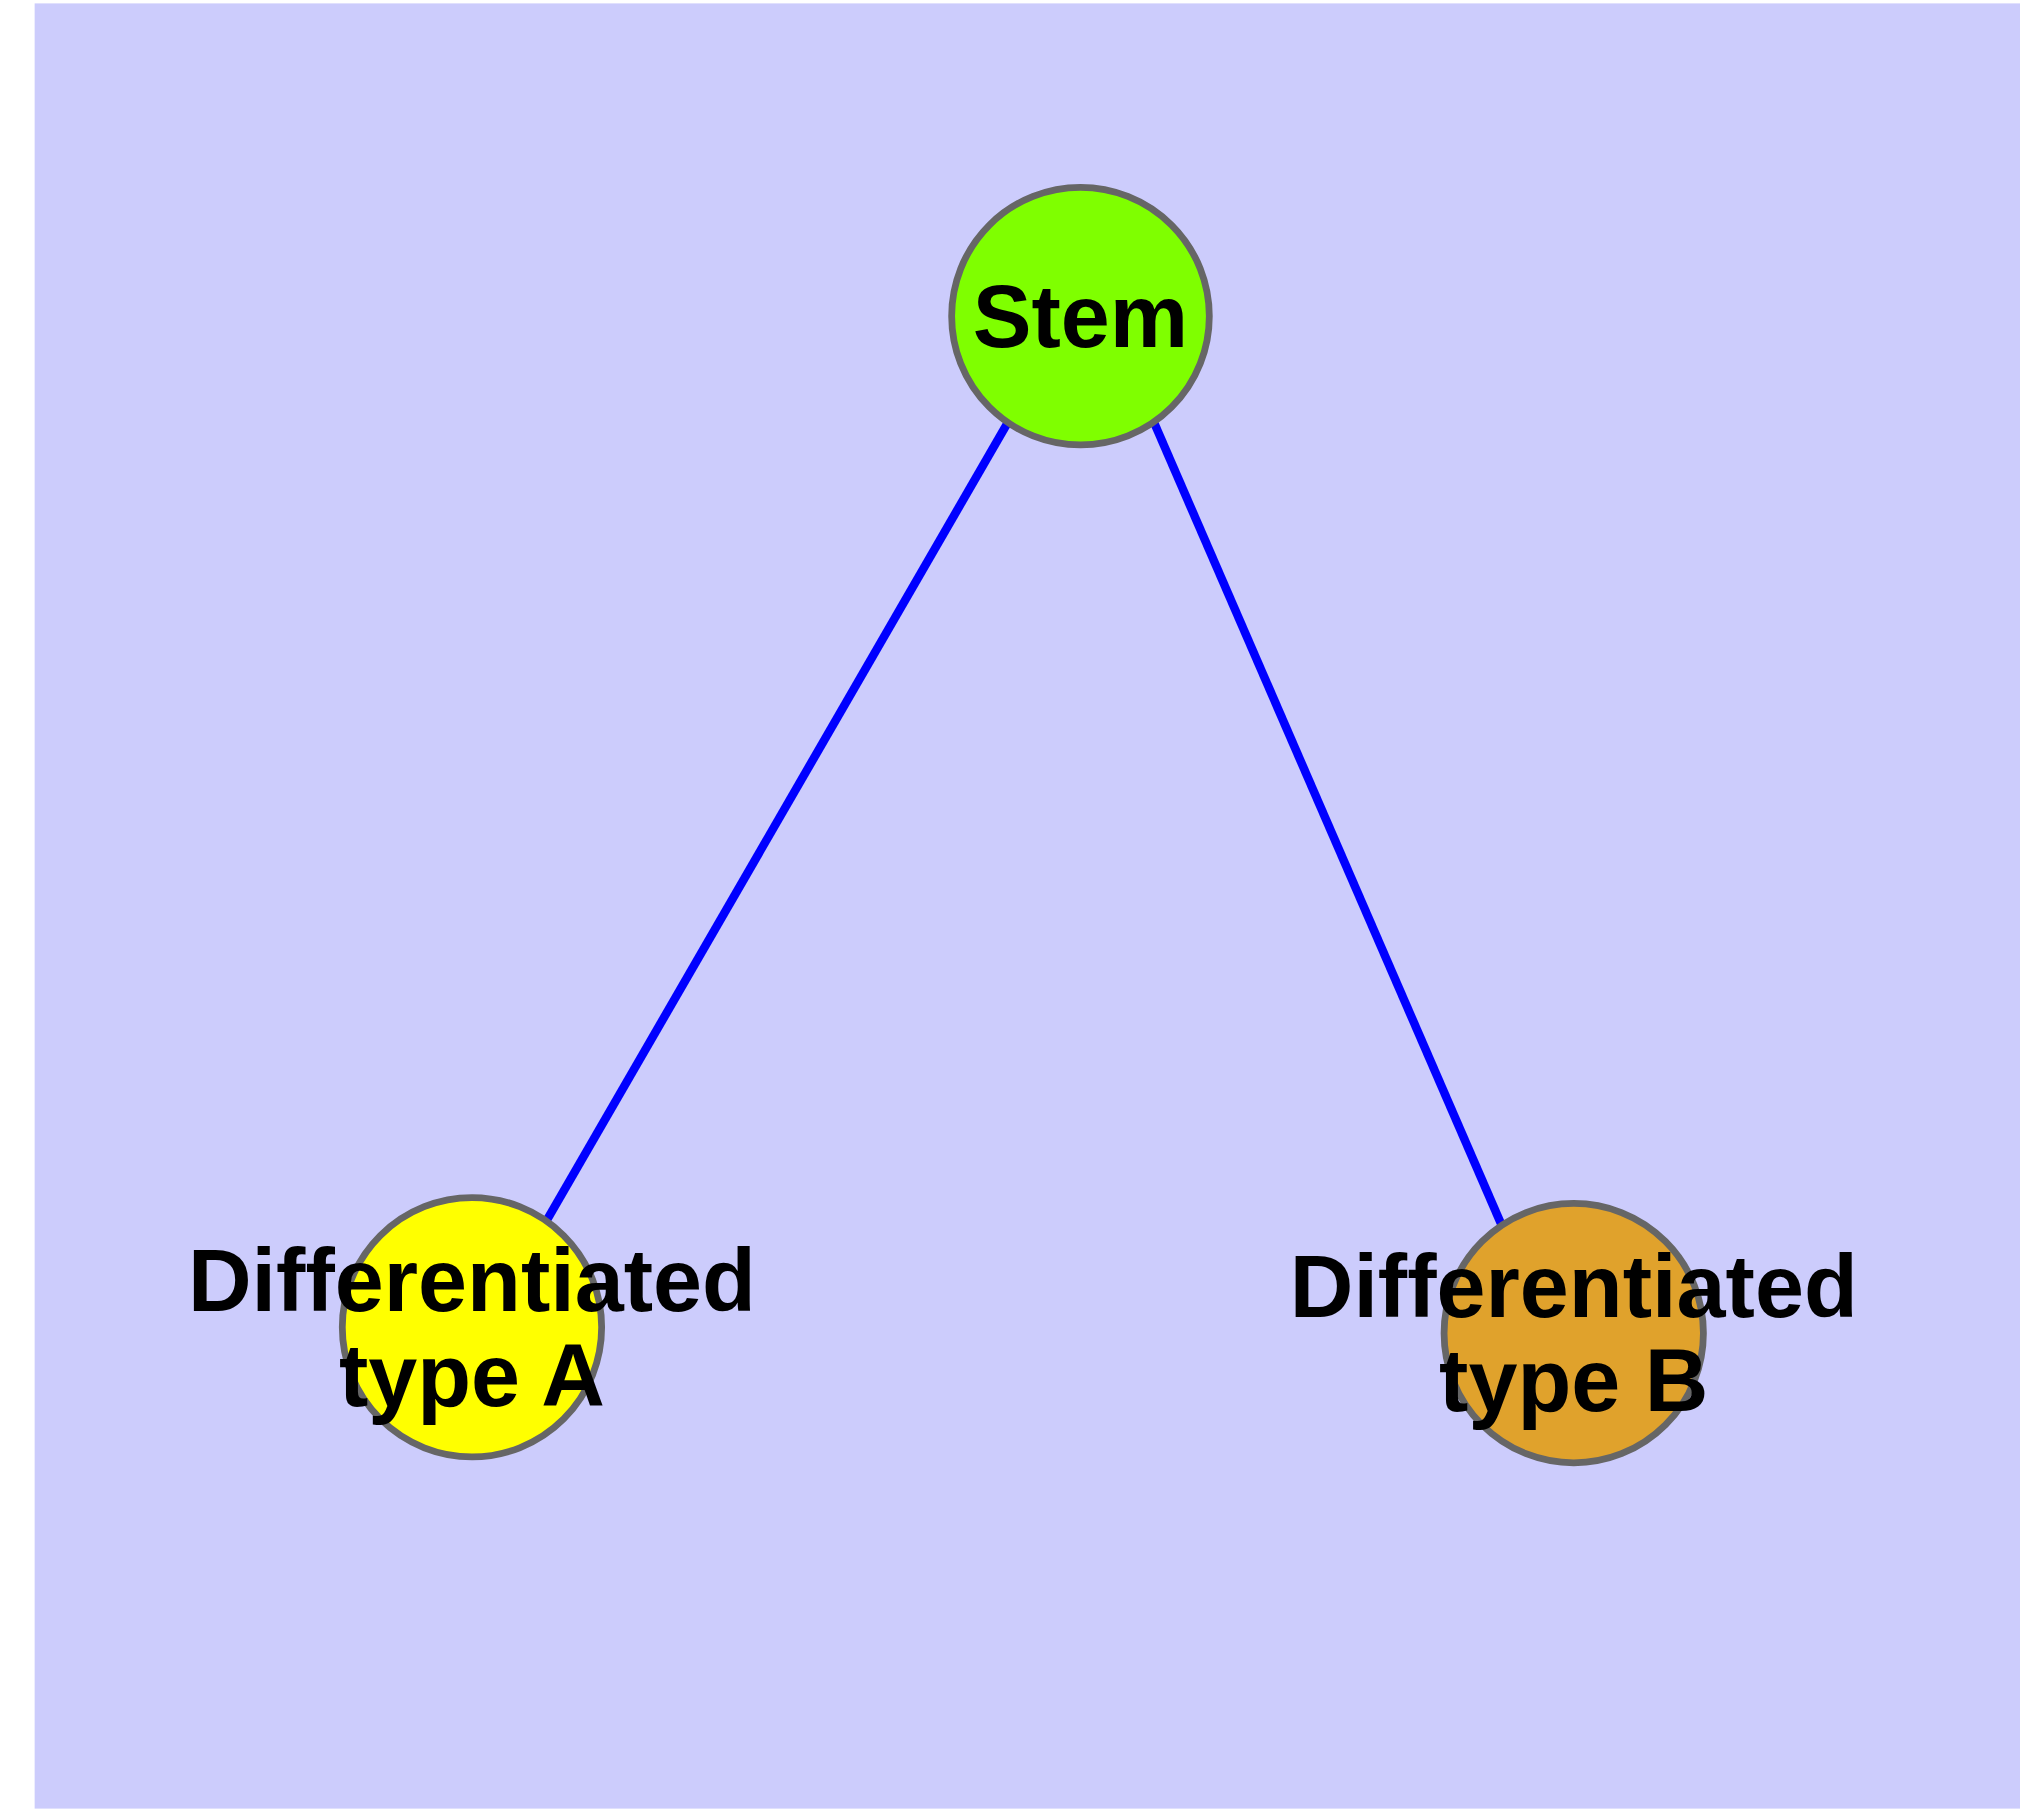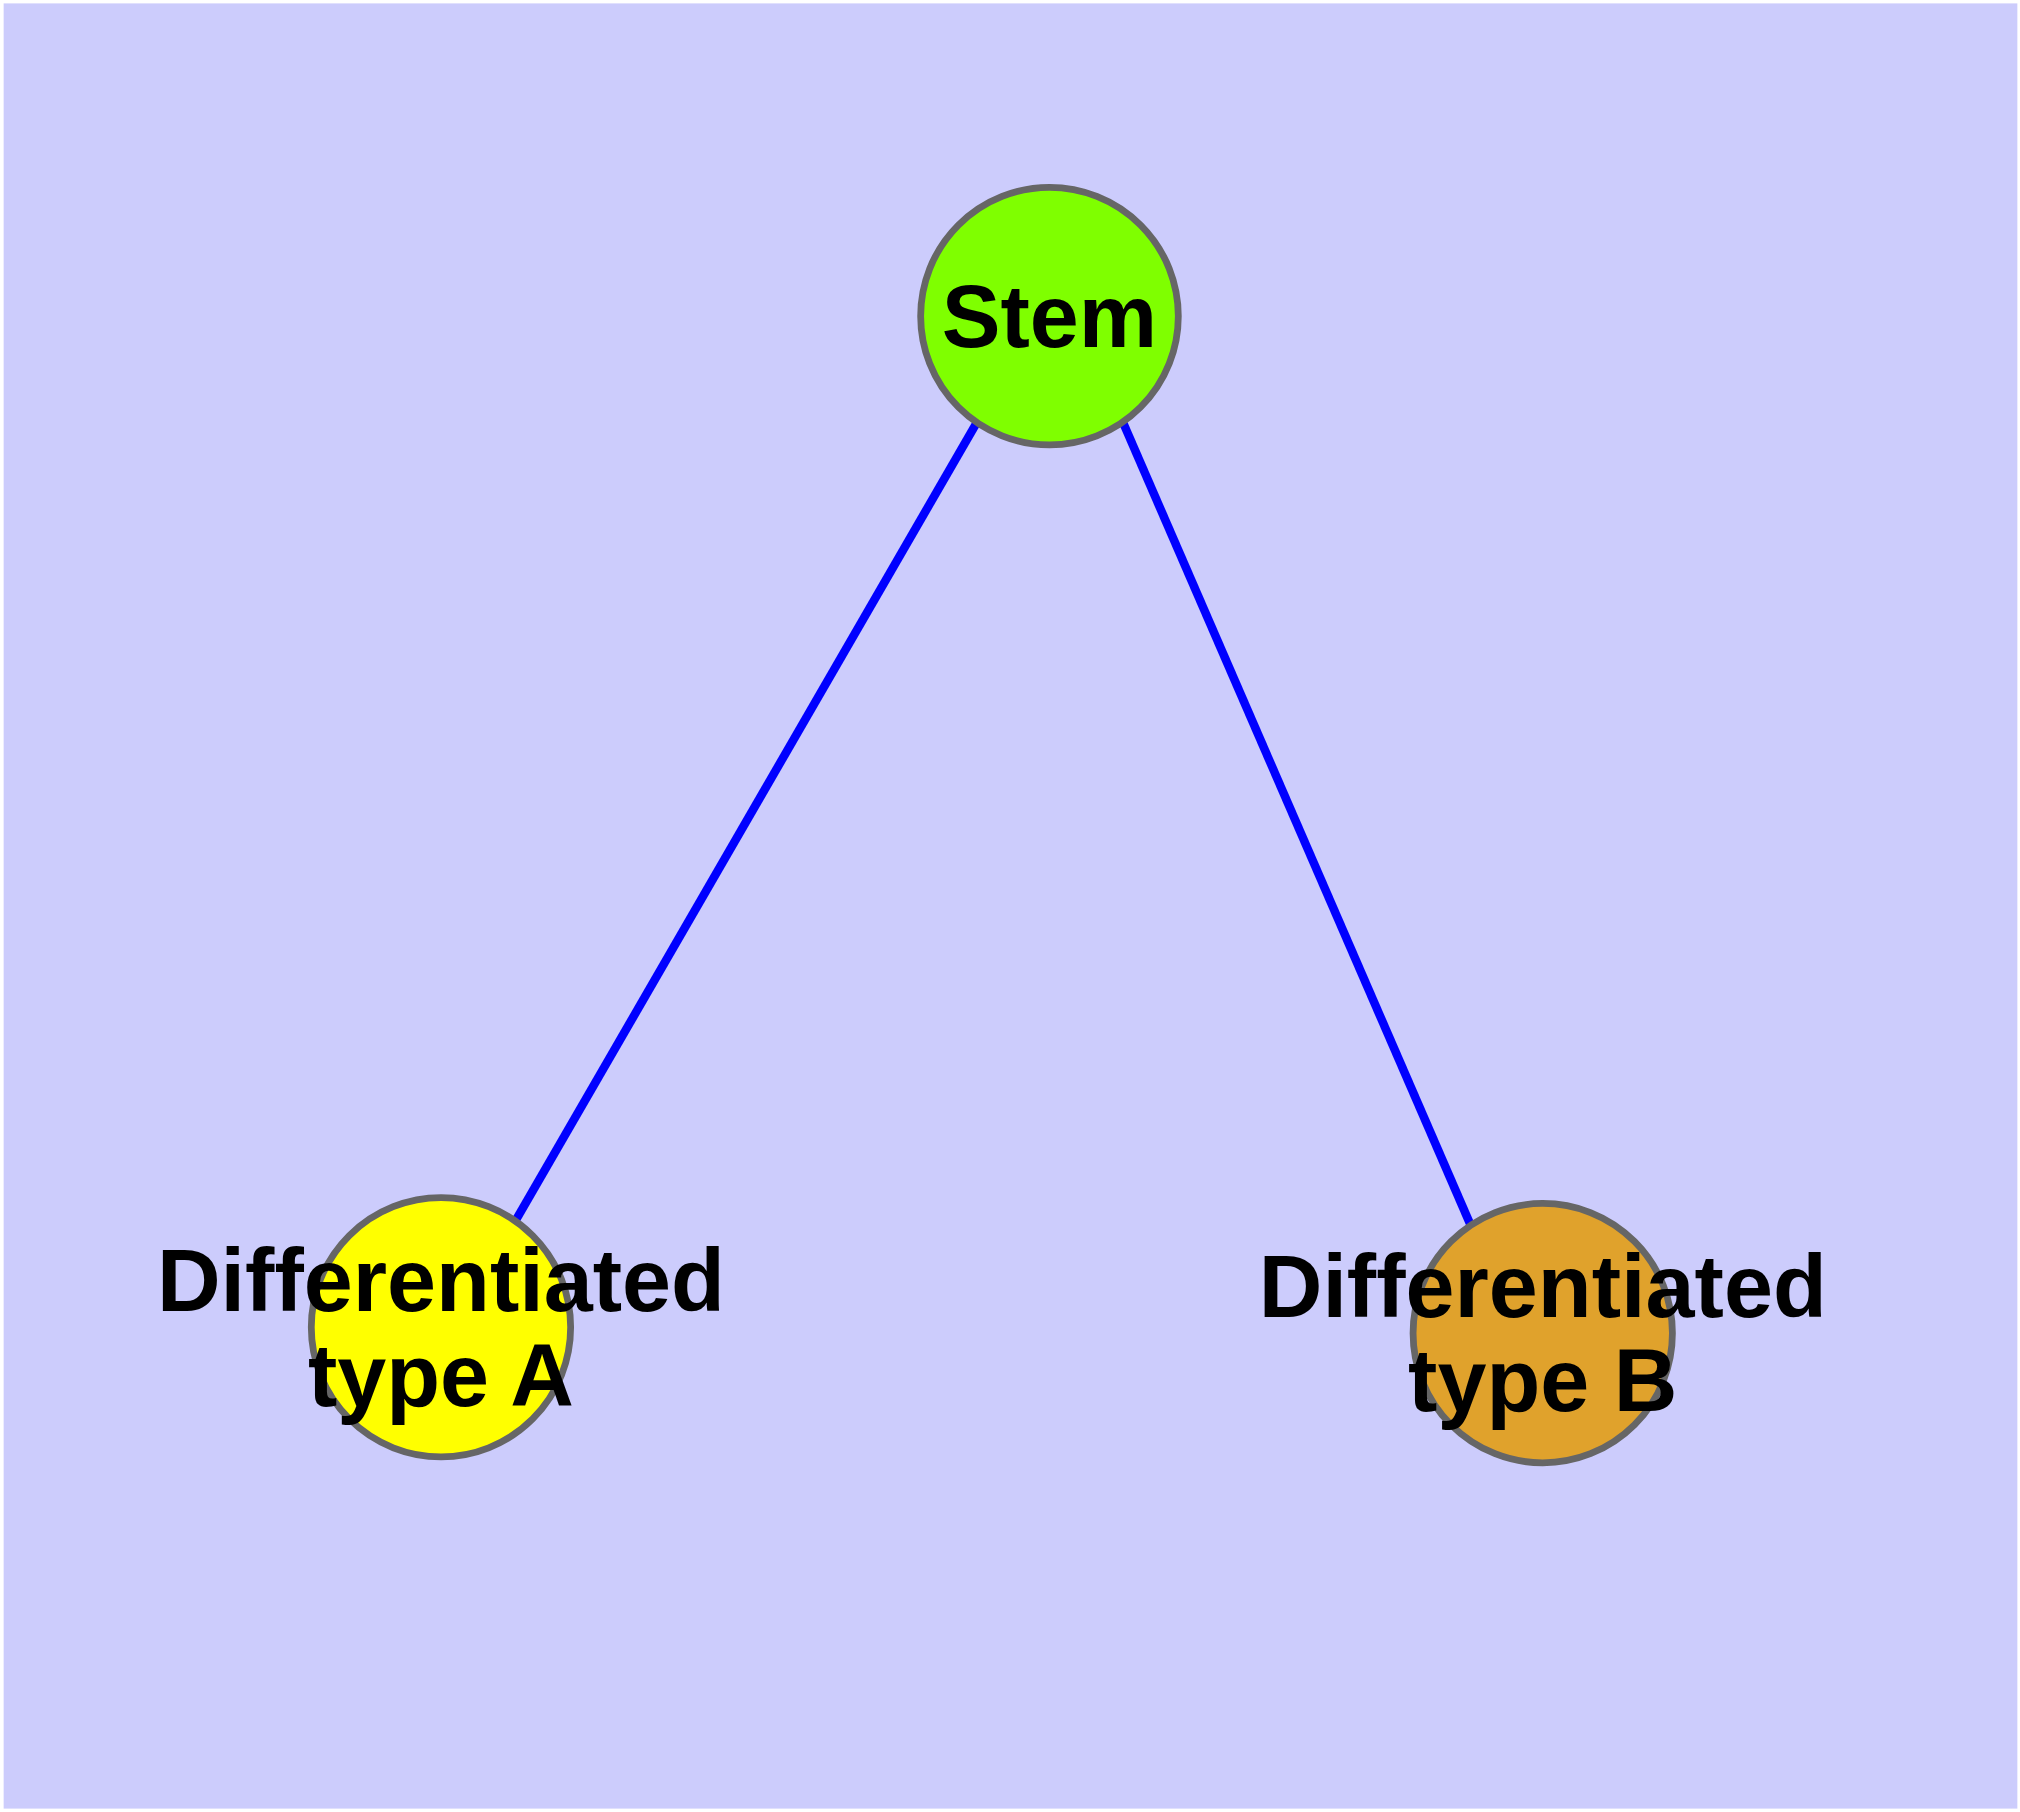--- a/index.html
+++ b/index.html
@@ -11,20 +11,21 @@
     width: 2021px;
     height: 1812px;
     overflow: hidden;
     font-family: "Liberation Sans", sans-serif;
   }
   #diagram-root {
     position: relative;
     width: 1959px;
     height: 1812px;
     background: #ffffff;
+    margin-left: 31px;
   }
   #graph-svg {
     position: absolute;
     top: 0;
     left: 0;
     width: 2021px;
     height: 1812px;
     display: block;
   }
   .node-label {

